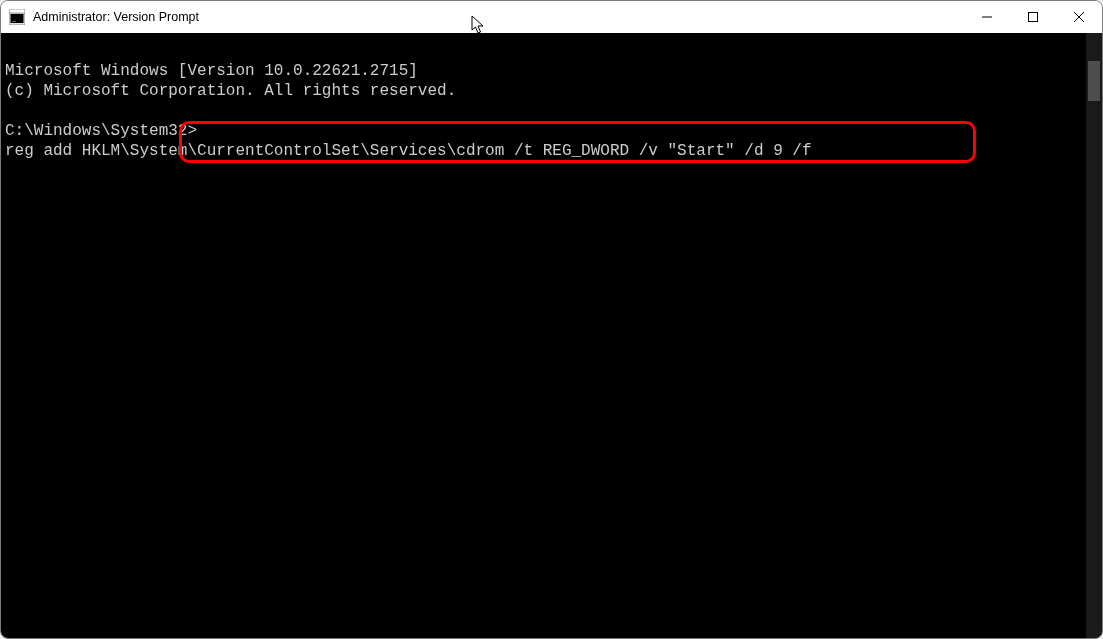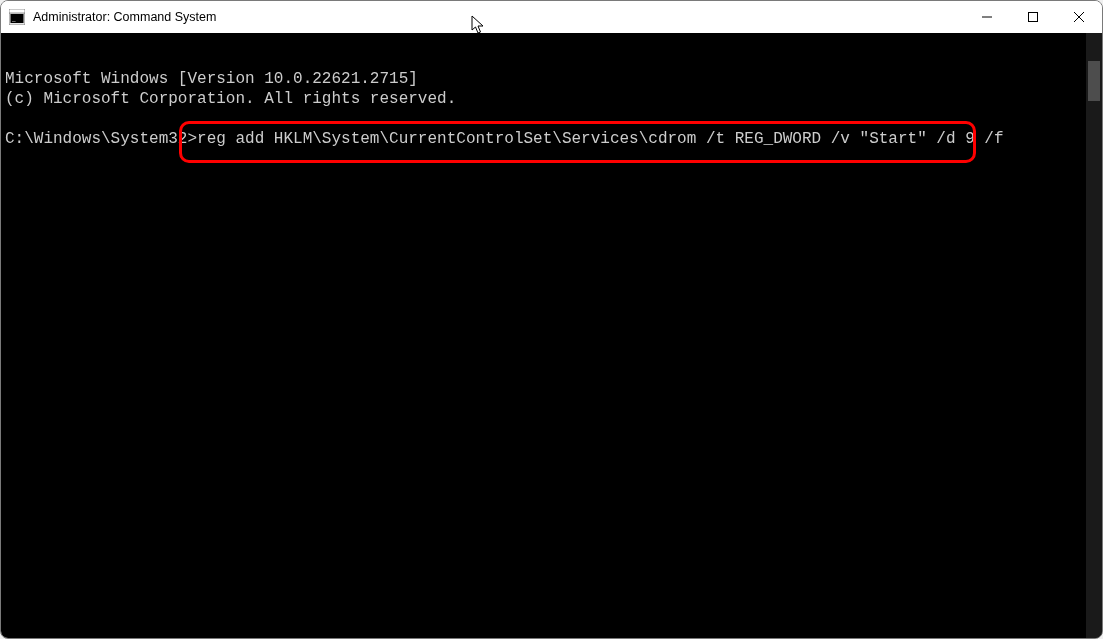--- a/index.html
+++ b/index.html
@@ -23,23 +23,23 @@
     width: 46px; height: 32px; display: flex; align-items: center; justify-content: center;
     background: transparent; border: none; cursor: pointer;
   }
   .win-btn svg { width: 10px; height: 10px; stroke: #000; stroke-width: 1; fill: none; }
   .client {
     flex: 1 1 auto; background: #000000; position: relative; overflow: hidden;
     padding-right: 16px;
   }
   .terminal {
     font-family: Consolas, "Courier New", monospace; font-size: 16px;
-    line-height: 20px; color: #cccccc; white-space: pre; padding: 8px 0 0 4px; margin-top: 8px;
+    line-height: 20px; color: #cccccc; white-space: pre; padding: 8px 0 0 4px;
   }
-  .prompt-line { display: flex; }
+  .prompt-line { display: flex; flex-direction: column; }
   .highlight-box {
     position: absolute; border: 3px solid #ff0000; border-radius: 10px;
     pointer-events: none;
   }
   .scrollbar {
     position: absolute; right: 0; top: 0; width: 16px; height: 100%;
     background: #1a1a1a;
   }
   .scroll-thumb {
     position: absolute; top: 28px; left: 2px; width: 12px; height: 40px;
@@ -56,21 +56,21 @@
 
   <div class="titlebar">
     <span class="app-icon">
       <svg viewBox="0 0 16 16">
         <rect x="0" y="0" width="16" height="16" fill="#e5e5e5" stroke="#333" stroke-width="0.5"></rect>
         <rect x="0" y="0" width="16" height="4" fill="#ffffff" stroke="#333" stroke-width="0.5"></rect>
         <rect x="1.5" y="5" width="13" height="9" fill="#000"></rect>
         <text x="3" y="12" font-size="7" fill="#fff" font-family="Consolas">_</text>
       </svg>
     </span>
-    <span class="title-text">Administrator: Command System</span>
+    <span class="title-text">Administrator: Version Prompt</span>
     <span class="title-spacer"></span>
     <div class="win-controls">
       <button class="win-btn">
         <svg viewBox="0 0 10 10">
             <line x1="0" y1="5" x2="10" y2="5"></line>
           </svg>
       </button>
       <button class="win-btn">
         <svg viewBox="0 0 10 10">
             <rect x="0.5" y="0.5" width="9" height="9"></rect>

